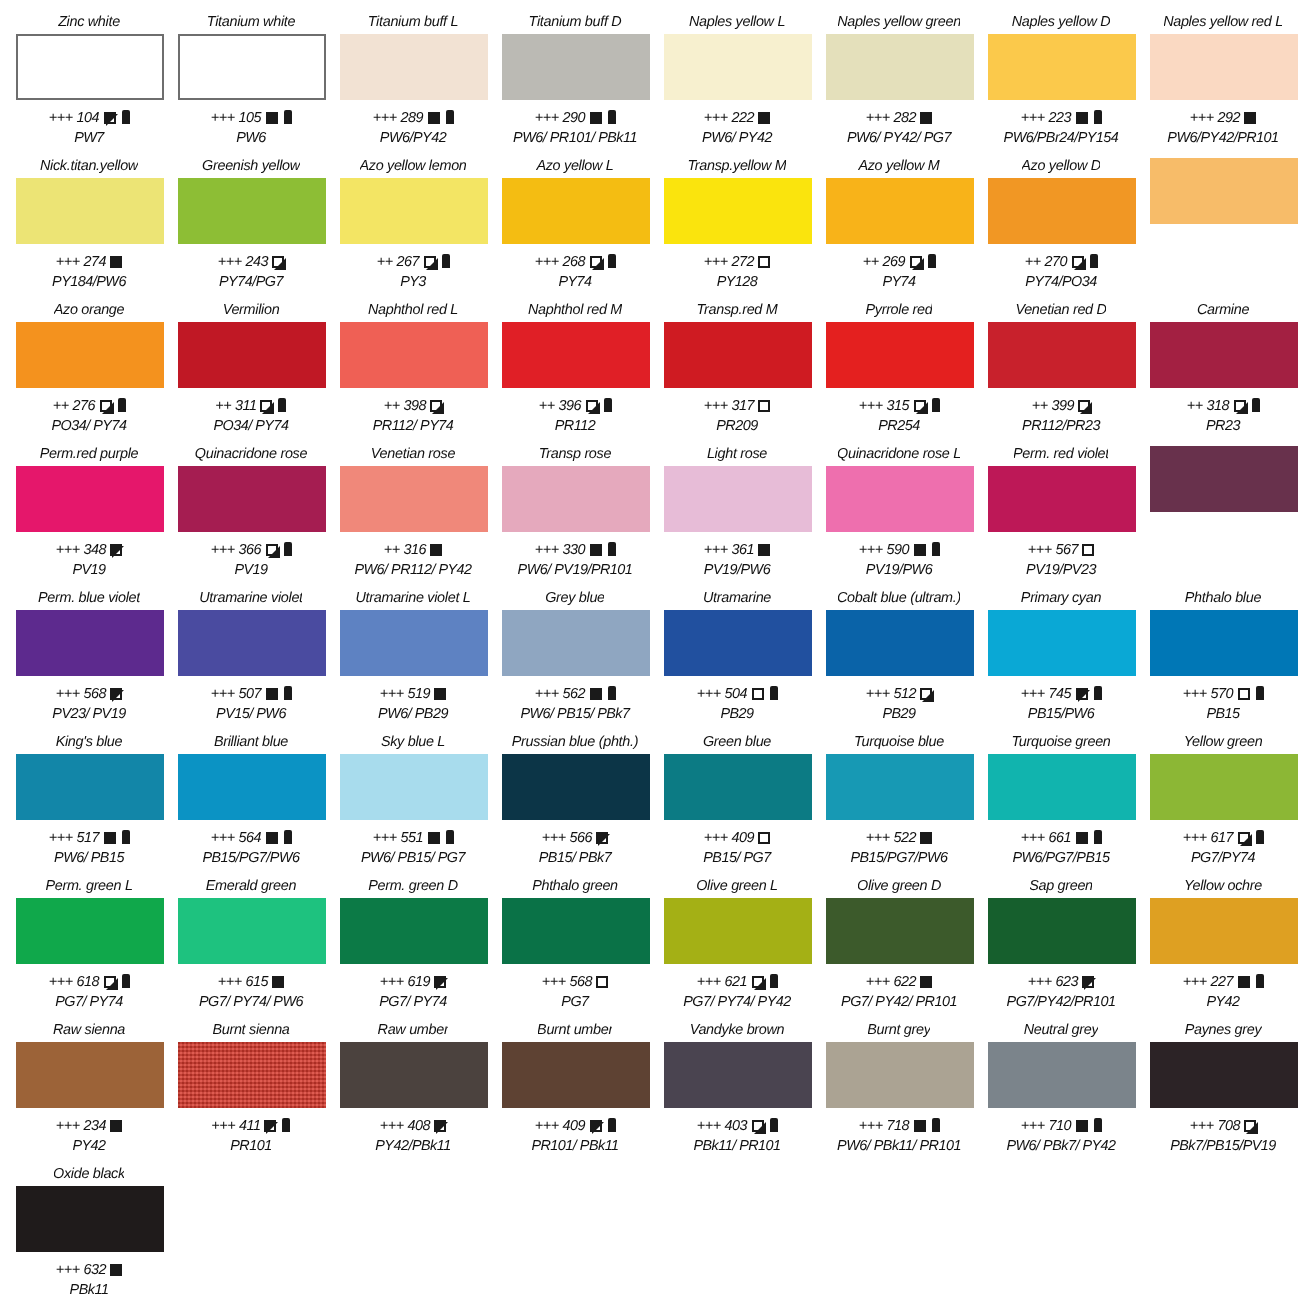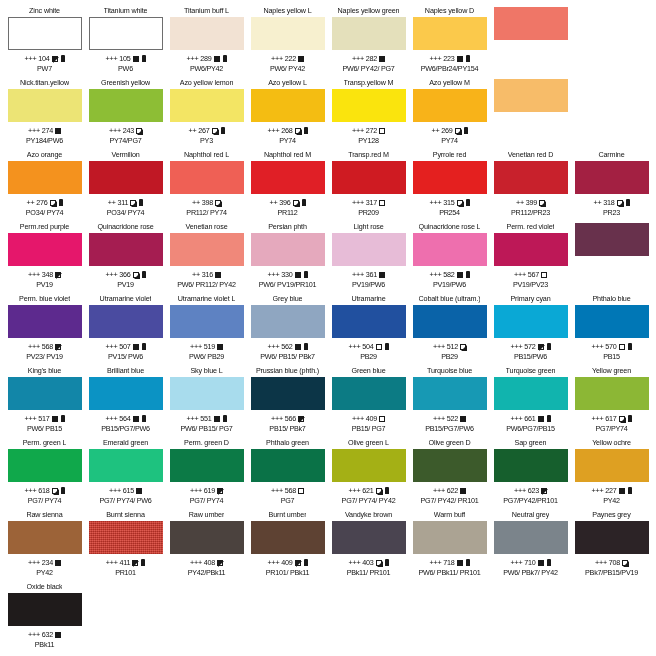--- a/index.html
+++ b/index.html
@@ -15,20 +15,21 @@
     padding: 6px 4px 0 4px;
     display: flex;
     flex-direction: column;
   }
   .row {
     display: flex;
     flex-direction: row;
     width: 648px;
     height: 72px;
     flex: 0 0 72px;
+    font-style: italic;
   }
   .cell {
     width: 81px;
     flex: 0 0 81px;
     display: flex;
     flex-direction: column;
     align-items: center;
     padding: 0 3px;
   }
   .cell.empty { visibility: hidden; }
@@ -146,20 +147,30 @@
         <div class="name">Titanium buff L</div>
         <div class="swatch" style="background-color: rgb(242, 226, 211);"></div>
         <div class="meta">
           <span class="lf">+++ 289</span>
           <span class="opacity-icon opaque"></span>
           <span class="tube-icon"></span>
         </div>
         <div class="pigments">PW6/PY42</div>
       </div>
       <div class="cell">
+        <div class="name">Titanium buff D</div>
+        <div class="swatch" style="background-color: rgb(187, 186, 180);"></div>
+        <div class="meta">
+          <span class="lf">+++ 290</span>
+          <span class="opacity-icon opaque"></span>
+          <span class="tube-icon"></span>
+        </div>
+        <div class="pigments">PW6/ PR101/ PBk11</div>
+      </div>
+      <div class="cell">
         <div class="name">Naples yellow L</div>
         <div class="swatch" style="background-color: rgb(247, 240, 207);"></div>
         <div class="meta">
           <span class="lf">+++ 222</span>
           <span class="opacity-icon opaque"></span>
         </div>
         <div class="pigments">PW6/ PY42</div>
       </div>
       <div class="cell">
         <div class="name">Naples yellow green</div>
@@ -174,20 +185,29 @@
         <div class="name">Naples yellow D</div>
         <div class="swatch" style="background-color: rgb(251, 201, 75);"></div>
         <div class="meta">
           <span class="lf">+++ 223</span>
           <span class="opacity-icon opaque"></span>
           <span class="tube-icon"></span>
         </div>
         <div class="pigments">PW6/PBr24/PY154</div>
       </div>
       <div class="cell">
+        <div class="name">Naples yellow red L</div>
+        <div class="swatch" style="background-color: rgb(250, 217, 194);"></div>
+        <div class="meta">
+          <span class="lf">+++ 292</span>
+          <span class="opacity-icon opaque"></span>
+        </div>
+        <div class="pigments">PW6/PY42/PR101</div>
+      </div>
+      <div class="cell">
         <div class="swatch" style="background-color: rgb(239, 118, 103);"></div>
       </div>
     </div>
     <div class="row">
       <div class="cell">
         <div class="name">Nick.titan.yellow</div>
         <div class="swatch" style="background-color: rgb(236, 228, 117);"></div>
         <div class="meta">
           <span class="lf">+++ 274</span>
           <span class="opacity-icon opaque"></span>
@@ -236,20 +256,30 @@
         <div class="name">Azo yellow M</div>
         <div class="swatch" style="background-color: rgb(248, 179, 25);"></div>
         <div class="meta">
           <span class="lf">++ 269</span>
           <span class="opacity-icon semi-opaque"></span>
           <span class="tube-icon"></span>
         </div>
         <div class="pigments">PY74</div>
       </div>
       <div class="cell">
+        <div class="name">Azo yellow D</div>
+        <div class="swatch" style="background-color: rgb(241, 151, 36);"></div>
+        <div class="meta">
+          <span class="lf">++ 270</span>
+          <span class="opacity-icon semi-opaque"></span>
+          <span class="tube-icon"></span>
+        </div>
+        <div class="pigments">PY74/PO34</div>
+      </div>
+      <div class="cell">
         <div class="swatch" style="background-color: rgb(247, 188, 105);"></div>
       </div>
     </div>
     <div class="row">
       <div class="cell">
         <div class="name">Azo orange</div>
         <div class="swatch" style="background-color: rgb(244, 146, 30);"></div>
         <div class="meta">
           <span class="lf">++ 276</span>
           <span class="opacity-icon semi-opaque"></span>
@@ -351,21 +381,21 @@
       <div class="cell">
         <div class="name">Venetian rose</div>
         <div class="swatch" style="background-color: rgb(240, 136, 122);"></div>
         <div class="meta">
           <span class="lf">++ 316</span>
           <span class="opacity-icon opaque"></span>
         </div>
         <div class="pigments">PW6/ PR112/ PY42</div>
       </div>
       <div class="cell">
-        <div class="name">Persian phth</div>
+        <div class="name">Transp rose</div>
         <div class="swatch" style="background-color: rgb(229, 169, 189);"></div>
         <div class="meta">
           <span class="lf">+++ 330</span>
           <span class="opacity-icon opaque"></span>
           <span class="tube-icon"></span>
         </div>
         <div class="pigments">PW6/ PV19/PR101</div>
       </div>
       <div class="cell">
         <div class="name">Light rose</div>
@@ -373,21 +403,21 @@
         <div class="meta">
           <span class="lf">+++ 361</span>
           <span class="opacity-icon opaque"></span>
         </div>
         <div class="pigments">PV19/PW6</div>
       </div>
       <div class="cell">
         <div class="name">Quinacridone rose L</div>
         <div class="swatch" style="background-color: rgb(238, 111, 174);"></div>
         <div class="meta">
-          <span class="lf">+++ 582</span>
+          <span class="lf">+++ 590</span>
           <span class="opacity-icon opaque"></span>
           <span class="tube-icon"></span>
         </div>
         <div class="pigments">PV19/PW6</div>
       </div>
       <div class="cell">
         <div class="name">Perm. red violet</div>
         <div class="swatch" style="background-color: rgb(189, 24, 87);"></div>
         <div class="meta">
           <span class="lf">+++ 567</span>
@@ -454,21 +484,21 @@
         <div class="meta">
           <span class="lf">+++ 512</span>
           <span class="opacity-icon semi-opaque"></span>
         </div>
         <div class="pigments">PB29</div>
       </div>
       <div class="cell">
         <div class="name">Primary cyan</div>
         <div class="swatch" style="background-color: rgb(10, 168, 213);"></div>
         <div class="meta">
-          <span class="lf">+++ 572</span>
+          <span class="lf">+++ 745</span>
           <span class="opacity-icon semi-transparent"></span>
           <span class="tube-icon"></span>
         </div>
         <div class="pigments">PB15/PW6</div>
       </div>
       <div class="cell">
         <div class="name">Phthalo blue</div>
         <div class="swatch" style="background-color: rgb(0, 119, 182);"></div>
         <div class="meta">
           <span class="lf">+++ 570</span>
@@ -686,21 +716,21 @@
         <div class="name">Vandyke brown</div>
         <div class="swatch" style="background-color: rgb(74, 68, 80);"></div>
         <div class="meta">
           <span class="lf">+++ 403</span>
           <span class="opacity-icon semi-opaque"></span>
           <span class="tube-icon"></span>
         </div>
         <div class="pigments">PBk11/ PR101</div>
       </div>
       <div class="cell">
-        <div class="name">Warm buff</div>
+        <div class="name">Burnt grey</div>
         <div class="swatch" style="background-color: rgb(171, 163, 147);"></div>
         <div class="meta">
           <span class="lf">+++ 718</span>
           <span class="opacity-icon opaque"></span>
           <span class="tube-icon"></span>
         </div>
         <div class="pigments">PW6/ PBk11/ PR101</div>
       </div>
       <div class="cell">
         <div class="name">Neutral grey</div>

